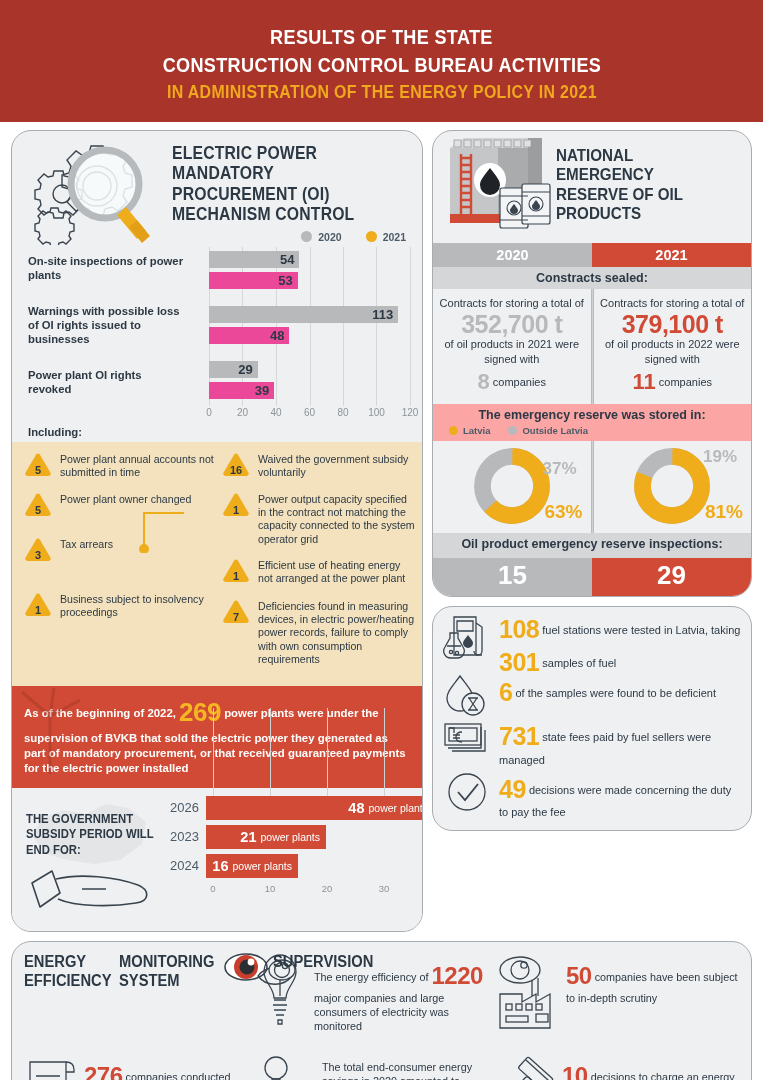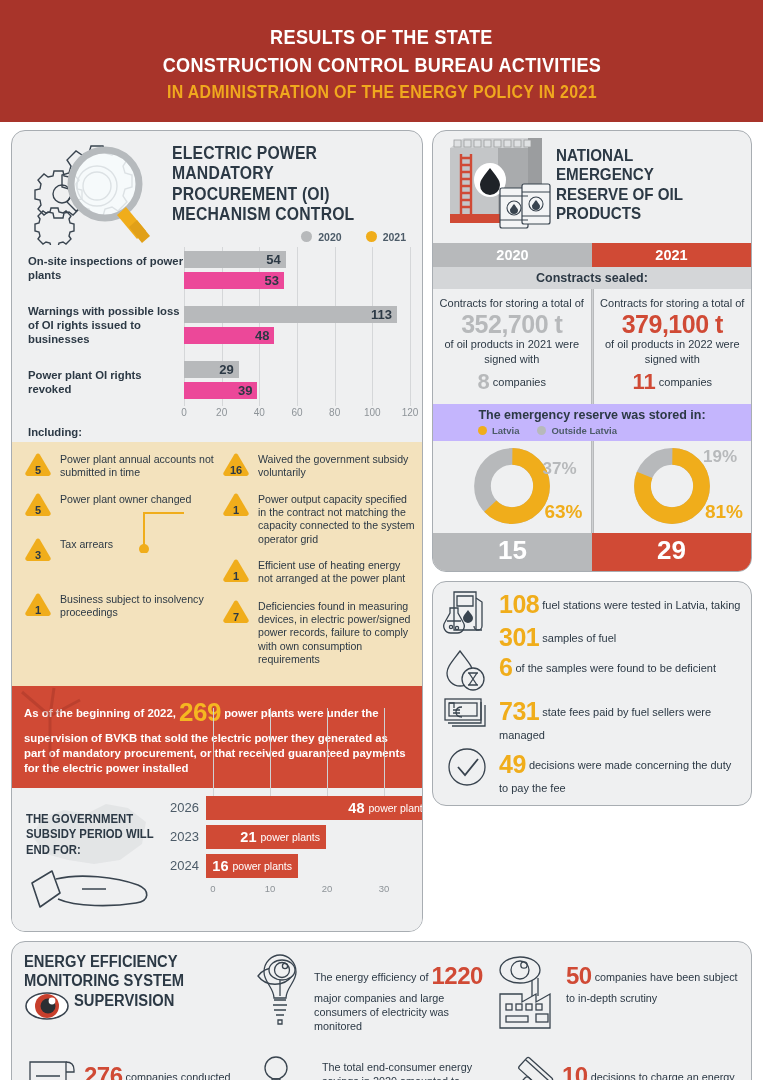--- a/index.html
+++ b/index.html
@@ -40,40 +40,40 @@
   }
   
   .board { position: relative; padding: 8px 11px 0 11px; }
   .cols { display: flex; gap: 9px; }
   .colL { width: 412px; }
   .colR { width: 330px; }
 
   .card {
     background: #eff0f1;
     border: 1.5px solid #a8adb2;
-    border-radius: 14px;
+    border-radius: 20px;
     overflow: hidden;
     position: relative;
   }
   
   .l-top { padding: 6px 8px 0 8px; display: flex; }
   .gear-wrap { width: 152px; height: 108px; flex: none; position: relative; }
   .title-block { flex: 1; padding-top: 6px; }
   .card-title {
     font-size: 17.5px; font-weight: bold; color: #2c3945;
     line-height: 1.17; transform: scaleX(0.9); transform-origin: left center;
     text-transform: uppercase; letter-spacing: 0.2px;
   }
   .legend { display: flex; justify-content: flex-end; gap: 24px; padding: 6px 8px 0 0; align-items: center; }
   .legend .item { display: flex; align-items: center; gap: 6px; }
   .legend .dot { width: 11px; height: 11px; border-radius: 50%; }
   .legend .lbl { font-size: 10.5px; font-weight: bold; color: #4c5b68; }
 
   
-  .chart-area { display: flex; padding: 2px 12px 0 12px; }
+  .chart-area { display: flex; padding: 2px 12px 0 12px; gap: 25px; }
   .cat-labels { width: 160px; flex: none; position: relative; }
   .cat-labels .cat {
     position: absolute; font-size: 11.3px; font-weight: bold;
     color: #2c3945; line-height: 1.22; left: 4px;
   }
   .plot { flex: 1; position: relative; height: 178px; }
   .gridline { position: absolute; top: 0; bottom: 19px; width: 1px; background: #d5d7d9; }
   .bar { position: absolute; height: 17px; display: flex; align-items: center; justify-content: flex-end; }
   .bar span { font-size: 13px; font-weight: bold; color: #2c3945; padding-right: 5px; }
   .bar.g { background: #b7b9bb; }
@@ -139,23 +139,23 @@
   .band { background: #d4d6d8; text-align: center; font-size: 12.5px; font-weight: bold; padding: 4px 0; color: #2c3945; }
   .contract-row { display: flex; background: #eff0f1; }
   .contract-col { flex: 1; text-align: center; padding: 7px 6px 8px 6px; font-size: 11px; line-height: 1.35; color: #2c3945; }
   .contract-col .big { font-size: 25px; font-weight: bold; display: block; line-height: 1.05; letter-spacing: -0.5px; }
   .contract-col.a .big { color: #b7b9bb; }
   .contract-col.b .big { color: #d04a35; }
   .contract-col .cnum { font-size: 22px; font-weight: bold; vertical-align: -3px; }
   .contract-col.a .cnum { color: #b7b9bb; }
   .contract-col.b .cnum { color: #d04a35; }
   .divider { width: 3px; background: #cfd1d3; border-left:1px solid #b8babc; border-right:1px solid #b8babc; }
-  .stored-band { background: #c4b5fd; padding: 4px 0 5px 0; text-align: center; }
+  .stored-band { background: #fca5a5; padding: 4px 0 5px 0; text-align: center; }
   .stored-band .t { font-size: 12.5px; font-weight: bold; color: #2c3945; }
-  .stored-legend { display: flex; justify-content: flex-start; gap: 18px; padding-left: 28px; margin-top: 3px; margin-left: 17px; }
+  .stored-legend { display: flex; justify-content: flex-start; gap: 18px; padding-left: 16px; margin-top: 3px; }
   .stored-legend .item { display: flex; align-items: center; gap: 5px; }
   .stored-legend .dot { width: 9px; height: 9px; border-radius: 50%; }
   .stored-legend .lbl { font-size: 9.5px; font-weight: bold; color: #4c5b68; }
   .donut-row { display: flex; background: #eff0f1; }
   .donut-col { flex: 1; display: flex; align-items: center; justify-content: center; padding: 6px 2px 8px 2px; position: relative; }
   .donut-pct-top { position: absolute; font-size: 17px; font-weight: bold; color: #b7b9bb; }
   .donut-pct-bot { position: absolute; font-size: 19px; font-weight: bold; color: #f0ad1b; }
   .insp-band { background: #d4d6d8; text-align: center; font-size: 12.5px; font-weight: bold; color: #2c3945; padding: 4px 0 5px 0; line-height: 1.25; }
   .insp-row { display: flex; }
   .insp { flex: 1; text-align: center; font-size: 26px; font-weight: bold; color: #fff; padding: 2px 0 5px 0; }
@@ -173,21 +173,21 @@
   .fuel-txt .n { color: #f0ad1b; font-weight: bold; font-size: 25px; vertical-align: -4px; letter-spacing: -0.5px; }
 
   
   .bottom { margin-top: 9px; padding: 10px 12px 10px 12px; }
   .b-grid { display: grid; grid-template-columns: 218px 250px 250px; row-gap: 6px; }
   .b-cell { display: flex; gap: 6px; align-items: flex-start; }
   .b-ico { flex: none; display: flex; align-items: flex-start; justify-content: center; }
   .b-txt { font-size: 10.8px; line-height: 1.3; color: #2c3945; padding-top: 8px; }
   .b-txt .n { color: #d04a35; font-weight: bold; font-size: 24px; vertical-align: -3px; letter-spacing: -0.5px; }
   .ee-title { font-size: 16px; font-weight: bold; text-transform: uppercase; line-height: 1.22; transform: scaleX(0.92); transform-origin: left; }
-  .ee-title-wrap { display: flex; flex-direction: column; }
+  .ee-title-wrap { display: flex; flex-direction: row; }
   .ee-sup { display: flex; align-items: flex-start; gap: 4px; }
 </style>
 </head>
 <body>
 
 <div class="header">
   <div class="l1">RESULTS OF THE STATE</div>
   <div class="l2">CONSTRUCTION CONTROL BUREAU ACTIVITIES</div>
   <div class="l3">IN  ADMINISTRATION OF THE ENERGY POLICY IN 2021</div>
 </div>
@@ -352,21 +352,21 @@
               </div>
               <div class="incl-txt">Efficient use of heating energy not arranged at the power plant</div>
             </div>
             <div class="incl-item" style="margin-top:12px">
               <div class="tri">
                 <svg width="30" height="26" viewBox="0 0 30 26">
                       <path d="M13.2 2.4a2.2 2.2 0 013.6 0l10.6 18.2a2.2 2.2 0 01-1.8 3.3H4.4a2.2 2.2 0 01-1.8-3.3z" fill="#f0ad1b"></path>
                     </svg>
                 <div class="num">7</div>
               </div>
-              <div class="incl-txt">Deficiencies found in measuring devices, in electric power/signed power records, failure to comply with own consumption requirements</div>
+              <div class="incl-txt">Deficiencies found in measuring devices, in electric power/heating power records, failure to comply with own consumption requirements</div>
             </div>
           </div>
         </div>
       </div>
 
       <div class="red-banner">
         <svg class="windmill" width="72" height="88" viewBox="0 0 72 88">
           <g stroke="#8e2a1f" stroke-width="3" fill="none">
             <path d="M36 30 L36 88"></path>
             <path d="M36 30 L8 6"></path>
@@ -532,20 +532,21 @@
         <div class="donut-col">
           <svg width="78" height="78" viewBox="0 0 42 42">
             <circle cx="21" cy="21" r="15.9" fill="transparent" stroke="#b7b9bb" stroke-width="9"></circle>
             <circle cx="21" cy="21" r="15.9" fill="transparent" stroke="#f0ad1b" stroke-width="9" stroke-dasharray="81 19" stroke-dashoffset="25"></circle>
           </svg>
           <span class="donut-pct-top" style="right:14px; top:6px">19%</span>
           <span class="donut-pct-bot" style="right:8px; bottom:10px">81%</span>
         </div>
       </div>
 
+      <div class="insp-band">Oil product emergency reserve inspections:</div>
       <div class="insp-row">
         <div class="insp g">15</div>
         <div class="insp r">29</div>
       </div>
     </div>
 
     <div class="card" style="margin-top:9px">
 
       <div class="fuel-rows">
         <div class="fuel-row">

